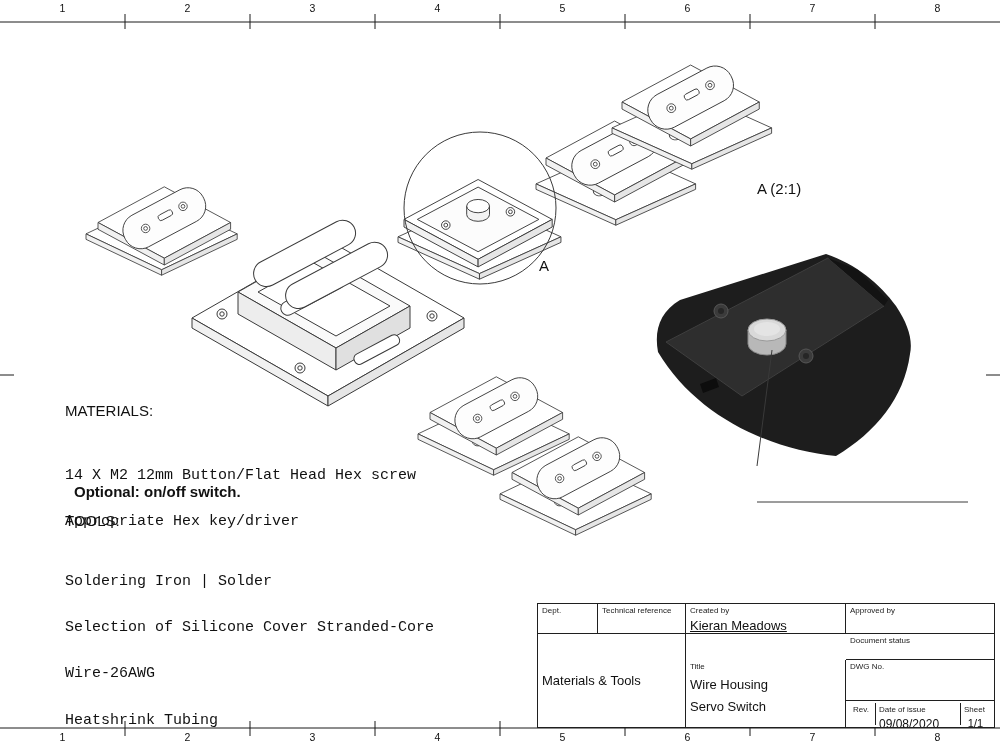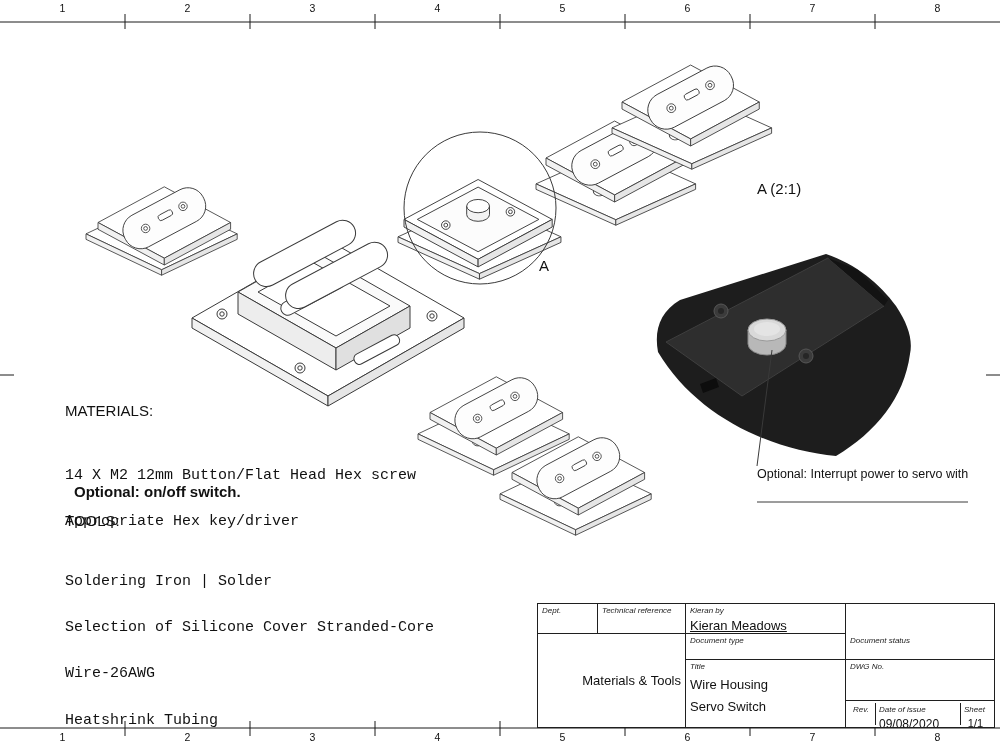--- a/index.html
+++ b/index.html
@@ -34,30 +34,30 @@
   .tb {
     position:absolute; left:537px; top:603px; width:458px; height:125px;
     border:1px solid #1f1f1f; display:grid;
     grid-template-columns:60px 88px 160px 148px;
     grid-template-rows:30px 26px 41px 26px;
     background:#fff;
   }
   .tb .cell { border-right:1px solid #1f1f1f; border-bottom:1px solid #1f1f1f; padding:2px 4px; overflow:hidden; }
   .tb .no-r { border-right:none; }
   .tb .no-b { border-bottom:none; }
-  .tb .lbl { font-size:8px; color:#222; line-height:10px;font-style:italic; }
+  .tb .lbl { font-size:8px; color:#222; line-height:10px; }
   .tb .val13 { font-size:13px; margin-top:2px;text-decoration:underline; }
   .tb .val15 { font-size:13px; line-height:19px; }
   .tb .val12 { font-size:12px; margin-top:2px; }
   .tb .val11 { font-size:11px; margin-top:2px; text-align:center; }
   .a-dept      { grid-area:1/1/2/2; }
   .a-techref   { grid-area:1/2/2/3; }
   .a-createdby { grid-area:1/3/2/4; }
   .a-approvedby{ grid-area:1/4/2/5; }
-  .a-group     { grid-area:2/1/5/3; display:flex; align-items:center; justify-content:flex-end; font-size:13px; }
+  .a-group     { grid-area:2/1/5/3; display:flex; align-items:center; justify-content:flex-start; font-size:13px; }
   .a-doctype   { grid-area:2/3/3/4; }
   .a-docstatus { grid-area:2/4/3/5; }
   .a-title     { grid-area:3/3/5/4; }
   .a-title .val15 { margin-top:3px; }
   .a-dwg       { grid-area:3/4/4/5; }
   .a-lastrow   { grid-area:4/4/5/5; display:flex; padding:0; }
   .a-lastrow .sub { padding:2px 3px; border-right:1px solid #1f1f1f; }
   .a-lastrow .sub.rev { width:26px; }
   .a-lastrow .sub.date { width:85px; }
   .a-lastrow .sub.sheet { flex:1; border-right:none; }
@@ -214,39 +214,38 @@
   <div>Wire-26AWG</div>
   <div>Heatshrink Tubing</div>
   
   
   
 </div>
 
 <div class="abs detail-label">A (2:1)</div>
 <div class="abs section-a-label">A</div>
 <div class="abs servo-note">
-  <div>Optional: Interrupt power to servo with</div>
 </div>
 
 <div class="tb">
   <div class="cell a-dept">
     <div class="lbl">Dept.</div>
   </div>
   <div class="cell a-techref">
     <div class="lbl">Technical reference</div>
   </div>
   <div class="cell a-createdby">
-    <div class="lbl">Kieran by</div>
+    <div class="lbl">Created by</div>
     <div class="val13">Kieran Meadows</div>
+  </div>
+  <div class="cell a-approvedby no-r">
+    <div class="lbl">Approved by</div>
   </div>
   <div class="cell a-group no-b">
     <span>Materials &amp; Tools</span>
-  </div>
-  <div class="cell a-doctype">
-    <div class="lbl">Document type</div>
   </div>
   <div class="cell a-docstatus no-r">
     <div class="lbl">Document status</div>
   </div>
   <div class="cell a-title no-b">
     <div class="lbl">Title</div>
     <div class="val15">Wire Housing</div>
     <div class="val15">Servo Switch</div>
   </div>
   <div class="cell a-dwg no-r">

